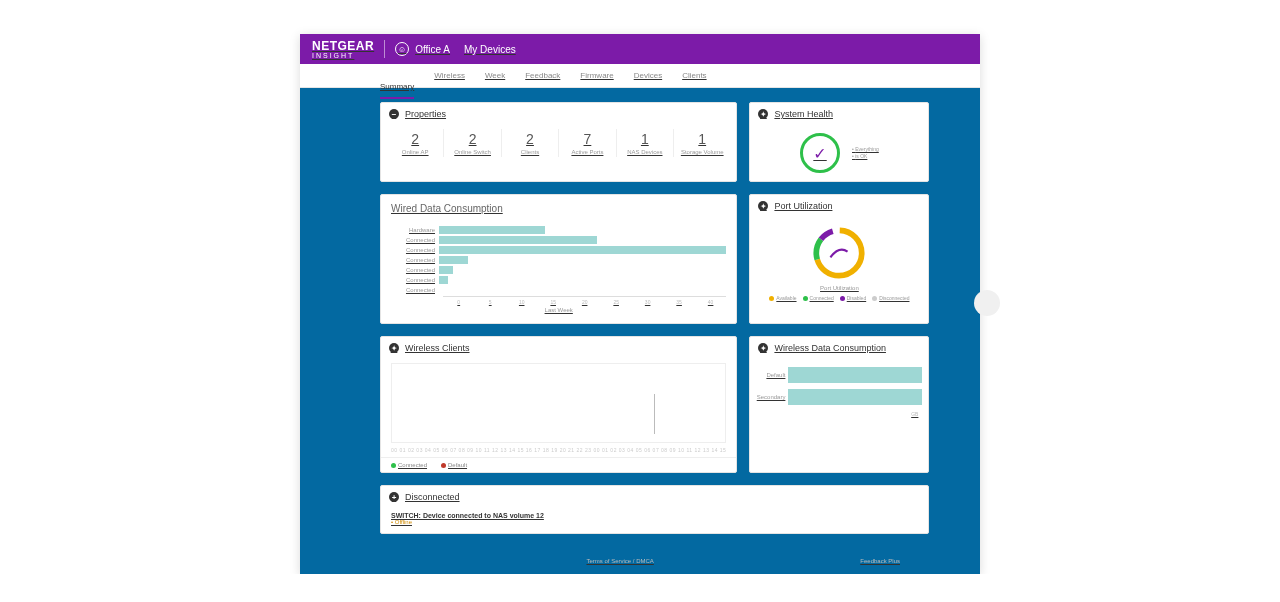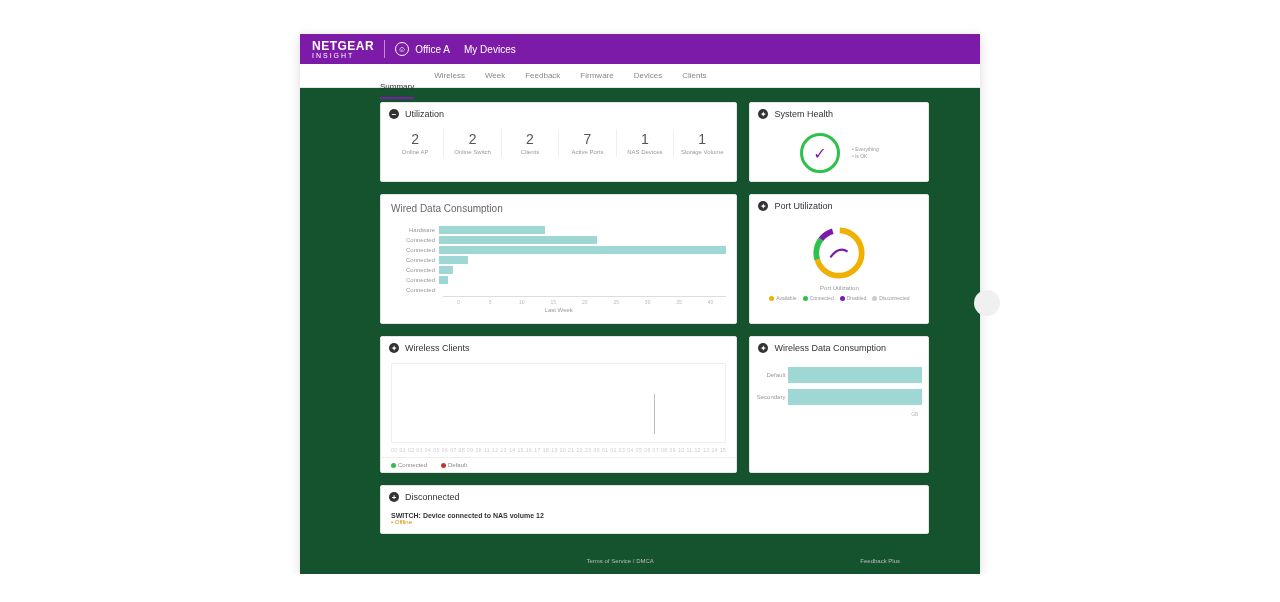--- a/index.html
+++ b/index.html
@@ -1,17 +1,17 @@
 <!DOCTYPE html>
 <html><head>
 <meta charset="utf-8">
 <style>
   * { box-sizing: border-box; margin: 0; padding: 0; }
   body { font-family: Arial, Helvetica, sans-serif; background: #fff; font-size: 11px; color: #333; }
-  .frame { width: 680px; margin: 34px auto 0 auto; box-shadow: 0 2px 10px rgba(0,0,0,0.15); background: #14532d; }
+  .frame { width: 680px; margin: 34px auto 0 auto; box-shadow: 0 2px 10px rgba(0,0,0,0.15); background: #0369a1; text-decoration: underline; }
   .topbar { background: #7a1ea1; background: linear-gradient(#7c1ba8,#7c1ba8); height: 30px; display: flex; align-items: center; padding: 0 12px; color: #fff; font-size: 10px; }
   .brand { font-weight: bold; font-size: 12px; letter-spacing: 0.5px; }
   .brand-sub { font-size: 7px; letter-spacing: 2px; display:block; line-height:6px; }
   .divider-v { width:1px; height:18px; background: rgba(255,255,255,0.5); margin: 0 10px; }
   .avatar-ico { width:14px; height:14px; border:1px solid #fff; border-radius:50%; display:inline-flex; align-items:center; justify-content:center; margin-right:6px; font-size:8px; }
   .tabbar { background:#fff; height:24px; display:flex; align-items:center; padding: 0 80px; border-bottom:1px solid #e5e5e5; gap: 20px; }
   .tab { font-size:8px; color:#888; cursor:pointer; padding: 6px 0; }
   .tab.active { color:#333; border-bottom: 2px solid #7c1ba8; margin-top: 24px; }
   .content { padding: 14px 80px 20px 80px; display:grid; grid-template-columns: 1fr 180px; gap: 12px; }
   .card { background:#fff; border:1px solid #e4e4e4; border-radius:2px; }
@@ -80,21 +80,21 @@
     <span class="tab">Firmware</span>
     <span class="tab">Devices</span>
     <span class="tab">Clients</span>
   </div>
 
   <div class="content">
 
     <div class="card">
       <div class="card-header">
         <span class="hd-icon minus"></span>
-        <span>Utilization</span>
+        <span>Properties</span>
       </div>
       <div class="prop-row">
         <div class="prop-cell">
             <div class="prop-val">2</div>
             <div class="prop-lbl">Online AP</div>
           </div>
         <div class="prop-cell">
             <div class="prop-val">2</div>
             <div class="prop-lbl">Online Switch</div>
           </div>

